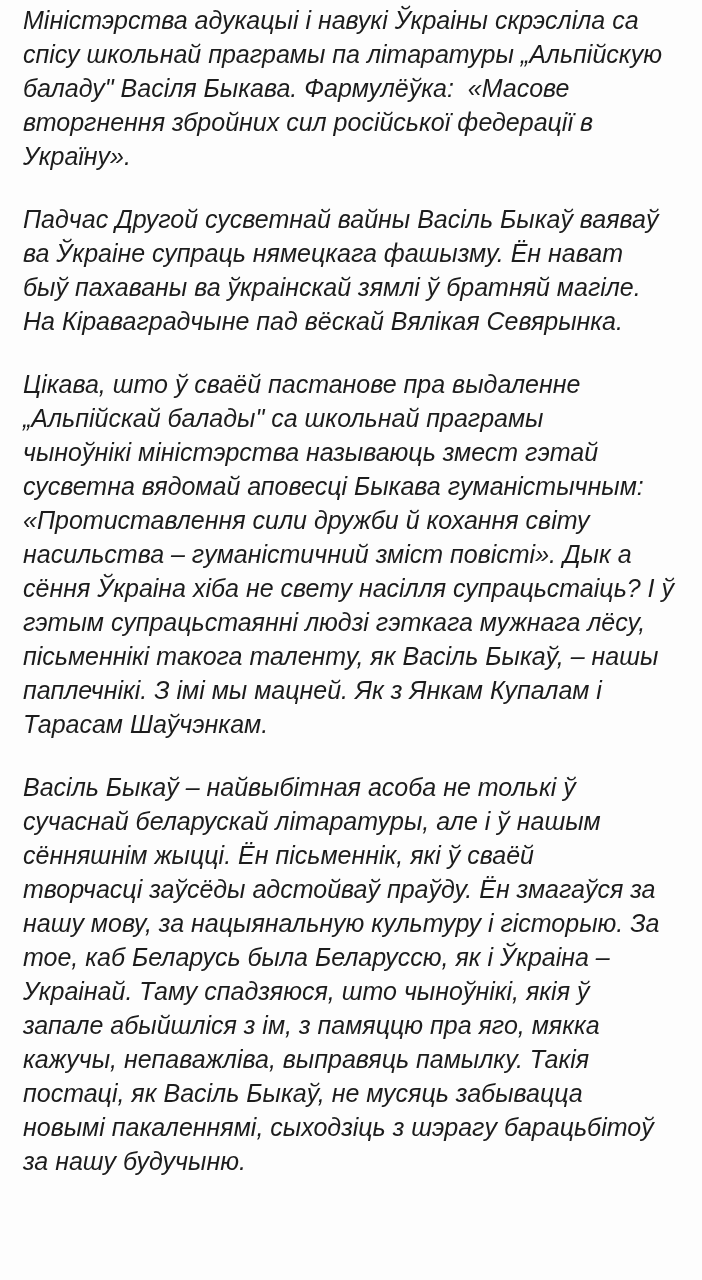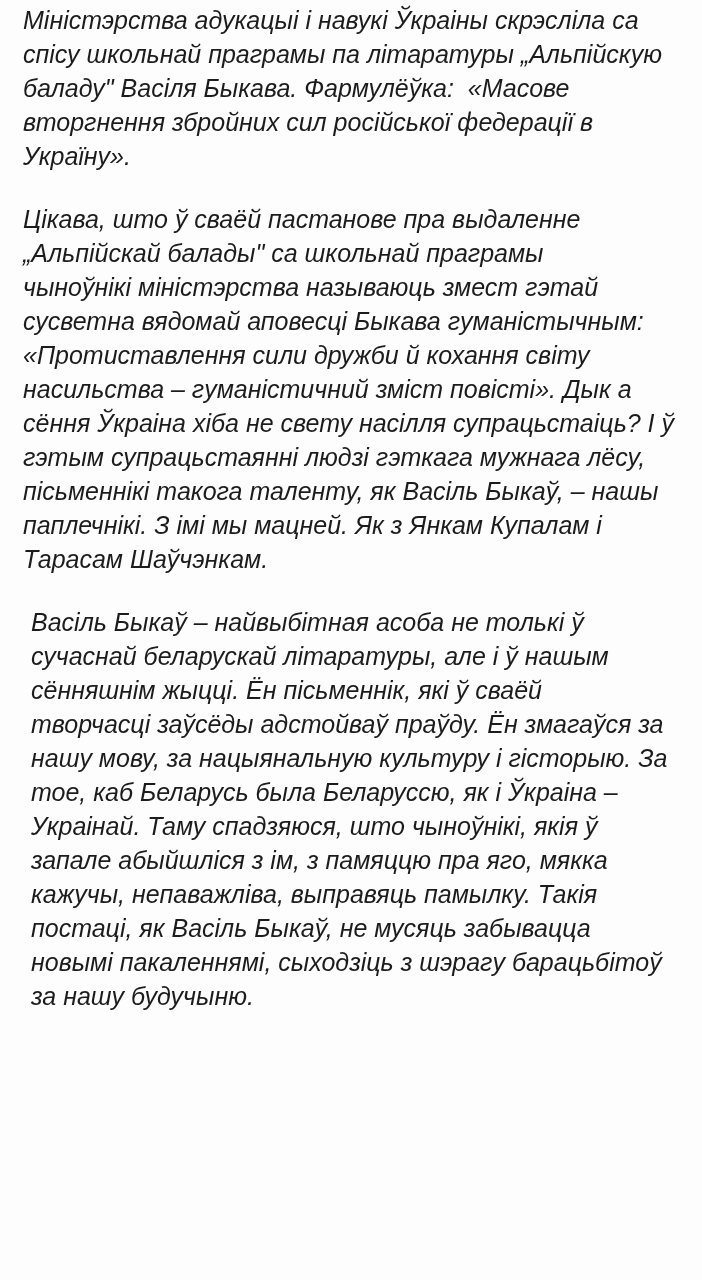--- a/index.html
+++ b/index.html
@@ -24,32 +24,35 @@
     text-rendering: optimizeLegibility;
     font-style: italic;
   }
   .article p {
     margin: 0 0 29px 0;
     white-space: pre-wrap;       
     overflow-wrap: break-word;
   }
   .article p:last-child {
     margin-bottom: 0;
-    margin-left: 8px;
   }
 </style>
 </head>
 <body>
 
 <div class="article">
   <p>Міністэрства адукацыі і навукі Ўкраіны скрэсліла са
 спісу школьнай праграмы па літаратуры „Альпійскую
 баладу" Васіля Быкава. Фармулёўка:  «Масове
 вторгнення збройних сил російської федерації в
 Україну».</p>
+  <p>Падчас Другой сусветнай вайны Васіль Быкаў ваяваў
+ва Ўкраіне супраць нямецкага фашызму. Ён нават
+быў пахаваны ва ўкраінскай зямлі ў братняй магіле.
+На Кіраваградчыне пад вёскай Вялікая Севярынка.</p>
   <p>Цікава, што ў сваёй пастанове пра выдаленне
 „Альпійскай балады" са школьнай праграмы
 чыноўнікі міністэрства называюць змест гэтай
 сусветна вядомай аповесці Быкава гуманістычным:
 «Протиставлення сили дружби й кохання світу
 насильства – гуманістичний зміст повісті». Дык а
 сёння Ўкраіна хіба не свету насілля супрацьстаіць? І ў
 гэтым супрацьстаянні людзі гэткага мужнага лёсу,
 пісьменнікі такога таленту, як Васіль Быкаў, – нашы
 паплечнікі. З імі мы мацней. Як з Янкам Купалам і

